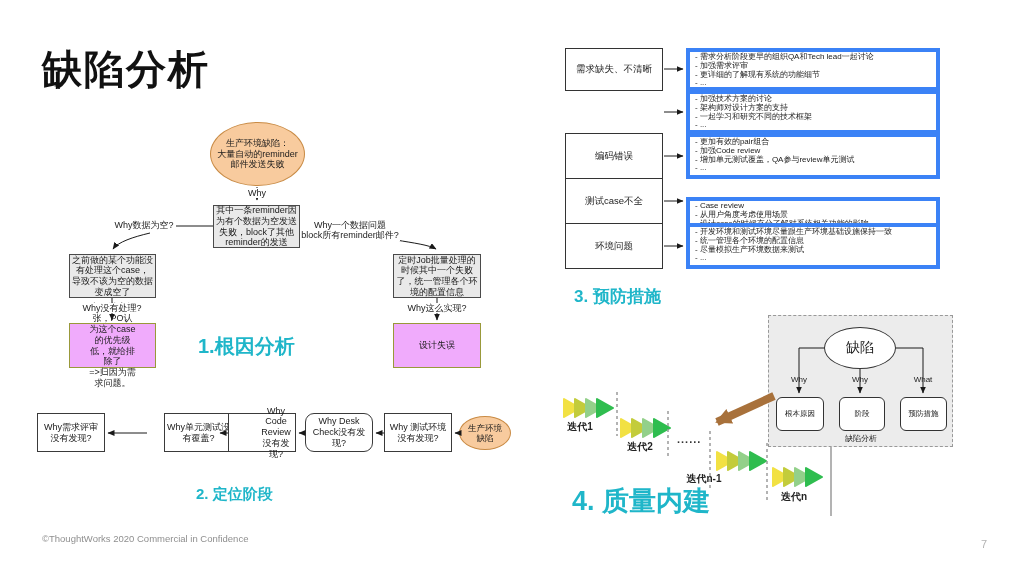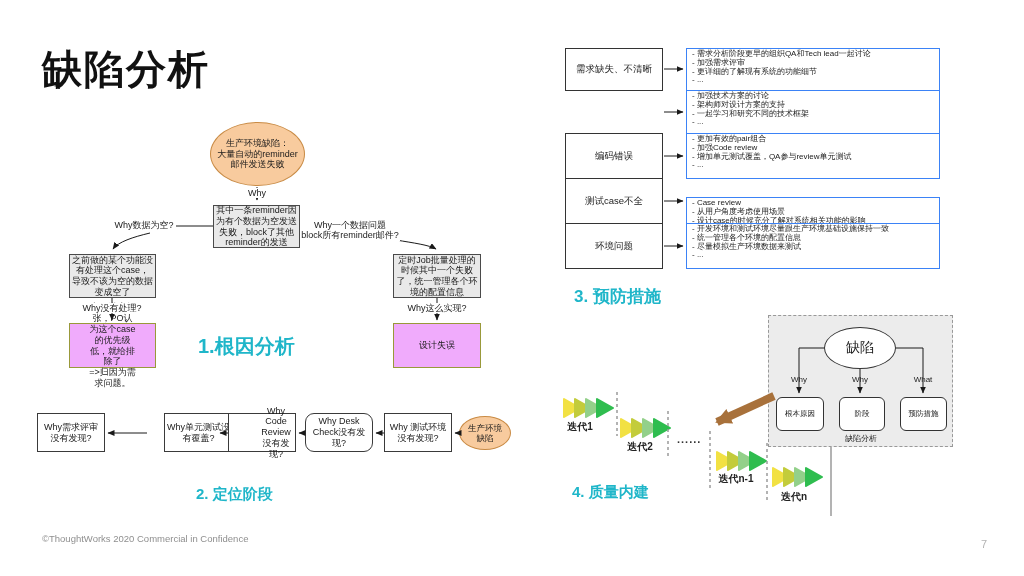--- a/index.html
+++ b/index.html
@@ -14,21 +14,21 @@
         text-align:center;font-size:9px;line-height:1.2;padding:19px;z-index:2;}
   .obox{background:#f8cb9e;border:1px solid #c98b45;border-radius:50%;display:flex;align-items:center;justify-content:center;
         text-align:center;font-size:9px;line-height:1.2;padding:4px;z-index:2;}
   .wbox{background:#fff;border:1px solid #3a3a3a;display:flex;align-items:center;justify-content:center;
         text-align:center;font-size:9px;line-height:1.2;padding:2px;z-index:2;}
   .wlbl{background:#fff;font-size:9px;text-align:center;z-index:4;line-height:1.15;padding:0 1px;}
   .sec{color:#1fb6c9;font-weight:bold;z-index:2;}
   
   .cat{background:#fff;border:1px solid #333;display:flex;align-items:center;justify-content:center;
        font-size:9.5px;text-align:center;z-index:2;}
-  .meas{background:#fff;border:1px solid #3b82f6;font-size:8px;line-height:1.1;padding:1px 5px;
+  .meas{background:#fff;border:4px solid #3b82f6;font-size:8px;line-height:1.1;padding:1px 5px;
         overflow:hidden;z-index:2;}
   
   .mini{background:#ececec;border:1px dashed #999;z-index:2;}
   .mini-ell{background:#fff;border:1px solid #333;border-radius:50%;display:flex;align-items:center;justify-content:center;
             font-size:14px;z-index:2;}
   .mini-box{background:#fff;border:1px solid #333;border-radius:6px;display:flex;align-items:center;justify-content:center;
             font-size:7.5px;z-index:2;}
   .mini-lbl{font-size:8px;color:#222;text-align:center;z-index:4;}
   .iter-lbl{font-size:10px;font-weight:bold;color:#222;z-index:2;text-align:center;}
   .chev{position:absolute;z-index:2;}
@@ -112,31 +112,31 @@
   <div class="iter-lbl abs" style="left:616px;top:440px;width:48px;">迭代2</div>
 
   <div class="abs" style="left:677px;top:433px;font-size:11px;font-weight:bold;letter-spacing:1px;color:#333;z-index:2;">......</div>
 
   <svg class="chev" style="left:716px;top:450px;" width="54" height="22" viewBox="0 0 54 22">
     <polygon points="1,2 17,11 1,20" stroke-width="2" stroke-linejoin="round" fill="#f2e143" stroke="#f2e143"></polygon>
     <polygon points="12,2 28,11 12,20" stroke-width="2" stroke-linejoin="round" fill="#c3cc3b" stroke="#c3cc3b"></polygon>
     <polygon points="23,2 39,11 23,20" stroke-width="2" stroke-linejoin="round" fill="#93d08a" stroke="#93d08a"></polygon>
     <polygon points="34,2 50,11 34,20" stroke-width="2" stroke-linejoin="round" fill="#2fbd4f" stroke="#2fbd4f"></polygon>
   </svg>
-  <div class="iter-lbl abs" style="left:708px;top:472px;width:56px;">迭代n-1</div>
+  <div class="iter-lbl abs" style="left:676px;top:472px;width:56px;">迭代n-1</div>
 
   <svg class="chev" style="left:772px;top:466px;" width="54" height="22" viewBox="0 0 54 22">
     <polygon points="1,2 17,11 1,20" stroke-width="2" stroke-linejoin="round" fill="#f2e143" stroke="#f2e143"></polygon>
     <polygon points="12,2 28,11 12,20" stroke-width="2" stroke-linejoin="round" fill="#c3cc3b" stroke="#c3cc3b"></polygon>
     <polygon points="23,2 39,11 23,20" stroke-width="2" stroke-linejoin="round" fill="#93d08a" stroke="#93d08a"></polygon>
     <polygon points="34,2 50,11 34,20" stroke-width="2" stroke-linejoin="round" fill="#2fbd4f" stroke="#2fbd4f"></polygon>
   </svg>
   <div class="iter-lbl abs" style="left:770px;top:490px;width:48px;">迭代n</div>
 
-  <div class="sec abs" style="left:572px;top:483px;font-size:15px;">4. 质量内建</div>
+  <div class="sec abs" style="left:572px;top:483px;font-size:27px;">4. 质量内建</div>
 
   <div class="mini abs" style="left:768px;top:315px;width:185px;height:132px;"></div>
   <div class="mini-ell abs" style="left:824px;top:327px;width:72px;height:42px;">缺陷</div>
   <div class="mini-lbl abs" style="left:787px;top:375px;width:24px;">Why</div>
   <div class="mini-lbl abs" style="left:848px;top:375px;width:24px;">Why</div>
   <div class="mini-lbl abs" style="left:910px;top:375px;width:26px;">What</div>
   <div class="mini-box abs" style="left:776px;top:397px;width:48px;height:34px;">根本原因</div>
   <div class="mini-box abs" style="left:839px;top:397px;width:46px;height:34px;">阶段</div>
   <div class="mini-box abs" style="left:900px;top:397px;width:47px;height:34px;">预防措施</div>
   <div class="mini-lbl abs" style="left:833px;top:433px;width:56px;">缺陷分析</div>

